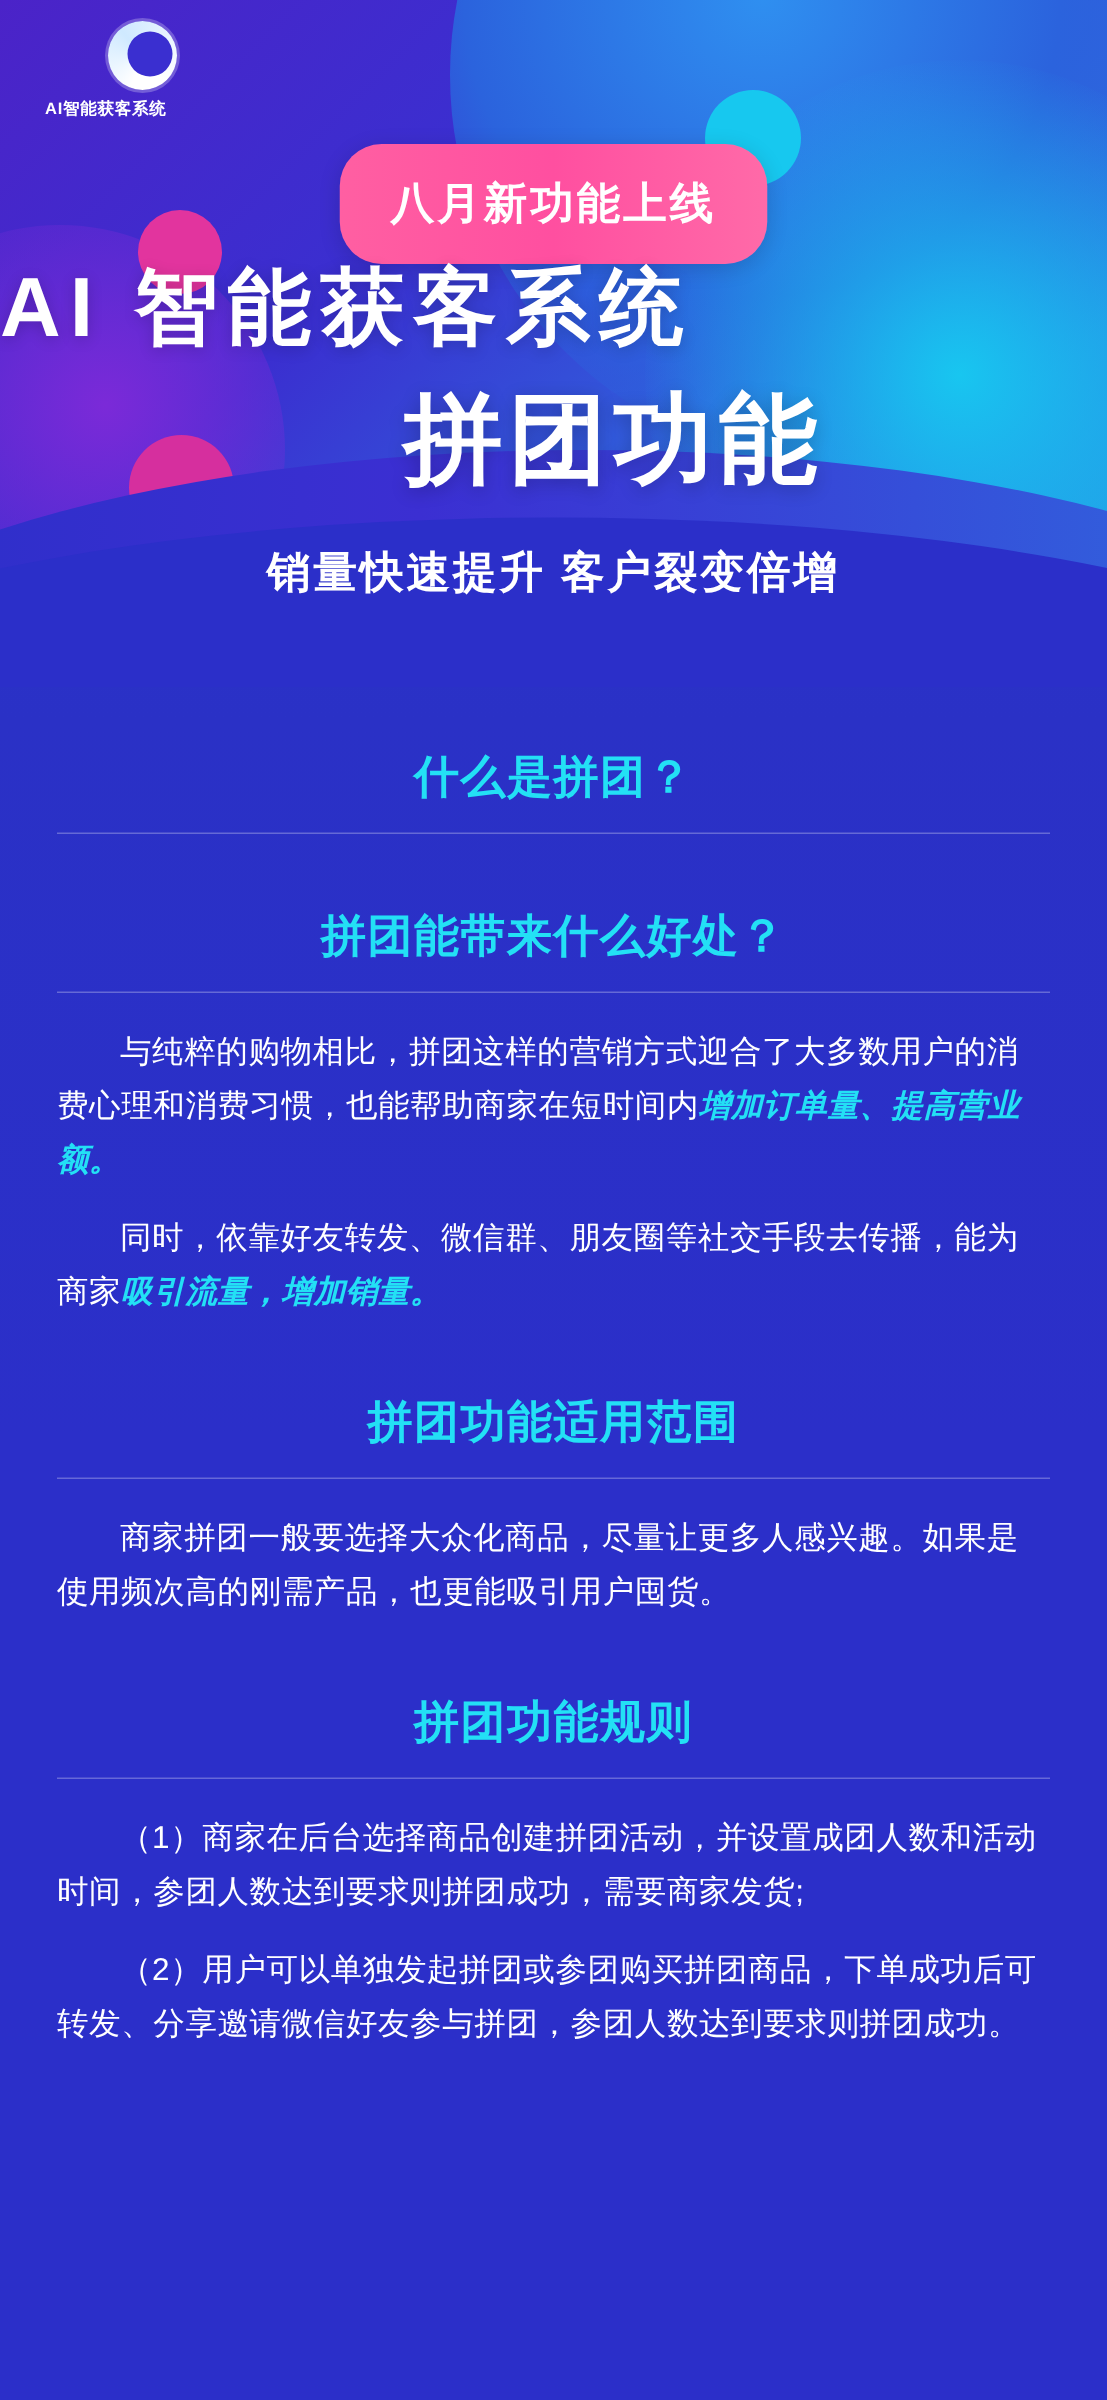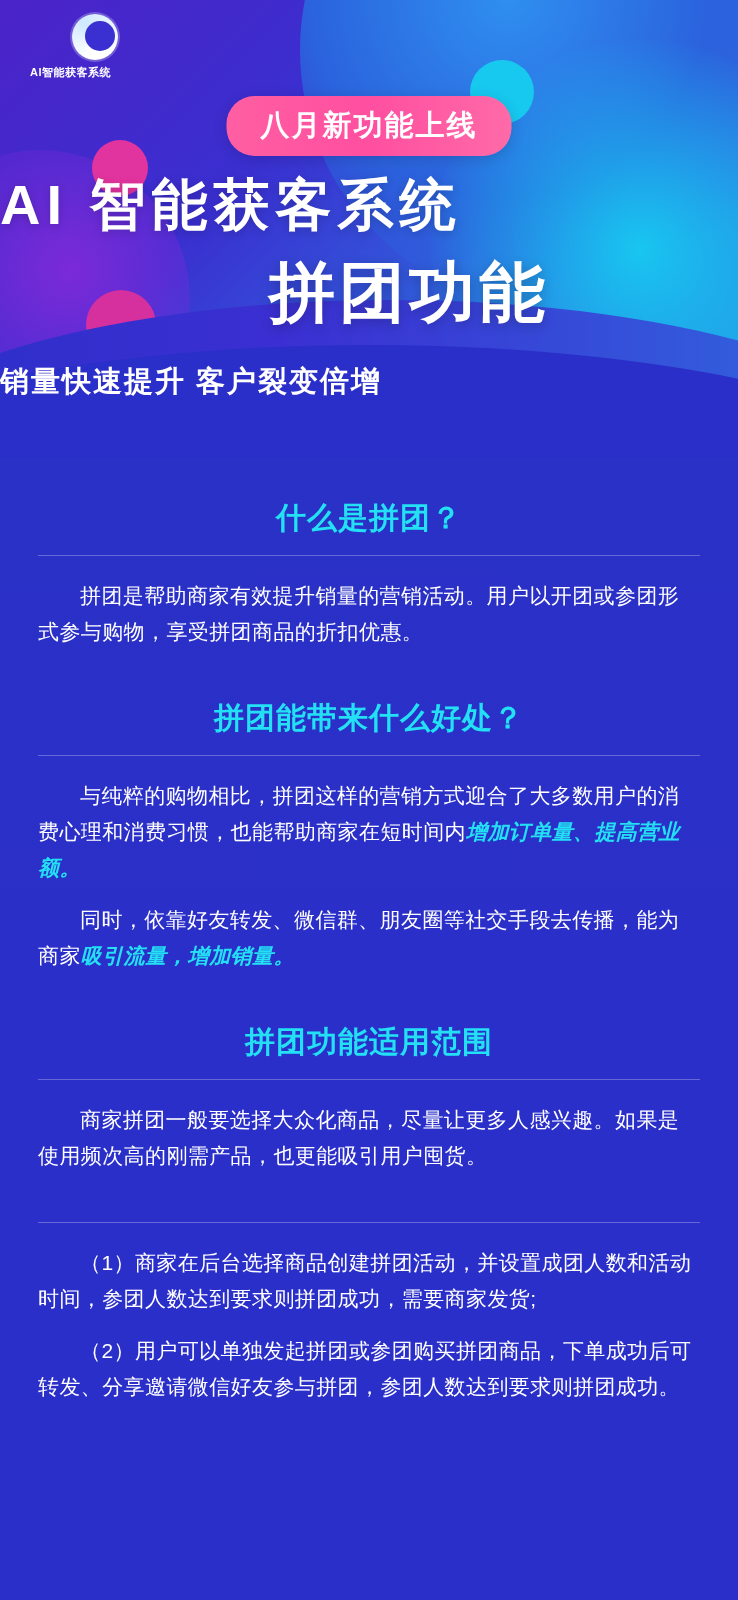--- a/index.html
+++ b/index.html
@@ -68,21 +68,21 @@
     width:30px; height:30px; border-radius:50%;
     background:#3a2fd0;
   }
   .logo-text {
     font-size:11px; font-weight:bold; color:#ffffff; letter-spacing:0.5px;
   }
 
   .badge {
     position:absolute; left:50%; transform:translateX(-50%);
     top:96px; z-index:7;
-    padding:10px 34px;
+    padding:20px 34px;
     border-radius:28px;
     background:linear-gradient(90deg,#ff5fa2 0%,#ff4fa0 50%,#ff6aa8 100%);
     color:#fff; font-size:29px; font-weight:bold;
     letter-spacing:2px;
     white-space:nowrap;
     box-shadow:0 3px 14px rgba(0,0,0,0.15);
   }
 
   .hero-title {
     position:absolute; top:168px; left:0; width:100%;
@@ -96,21 +96,21 @@
     position:absolute; top:248px; left:0; width:100%;
     text-align:center; z-index:7;
     color:#ffffff;
     font-size:66px; font-weight:bold;
     letter-spacing:4px;
     text-shadow:0 3px 12px rgba(0,0,0,0.22);
     margin-left:40px;
   }
   .hero-sub {
     position:absolute; top:362px; left:0; width:100%;
-    z-index:7;
+    text-align:center; z-index:7;
     color:#ffffff;
     font-size:29px; font-weight:bold;
     letter-spacing:2px;
   }
 
   
   .content {
     position:relative;
     z-index:5;
     padding:40px 38px 60px 38px;
@@ -170,36 +170,36 @@
     <div class="hero-title">AI 智能获客系统</div>
     <div class="hero-title-2">拼团功能</div>
     <div class="hero-sub">销量快速提升  客户裂变倍增</div>
   </div>
 
   <div class="content">
 
     <div class="section">
       <div class="sec-title">什么是拼团？</div>
       <div class="rule"></div>
-      <p class="para">拼团是帮助商家有效提升销量的营销活动。用户以开团或参团形式参与购物，享受拼团商品的折扣优惠。</p>
     </div>
 
     <div class="section">
       <div class="sec-title">拼团能带来什么好处？</div>
       <div class="rule"></div>
       <p class="para"><span>与纯粹的购物相比，拼团这样的营销方式迎合了大多数用户的消费心理和消费习惯，也能帮助商家在短时间内</span><span class="hl">增加订单量、提高营业额。</span></p>
       <p class="para"><span>同时，依靠好友转发、微信群、朋友圈等社交手段去传播，能为商家</span><span class="hl">吸引流量，增加销量。</span></p>
     </div>
 
     <div class="section">
       <div class="sec-title">拼团功能适用范围</div>
       <div class="rule"></div>
       <p class="para">商家拼团一般要选择大众化商品，尽量让更多人感兴趣。如果是使用频次高的刚需产品，也更能吸引用户囤货。</p>
     </div>
 
     <div class="section">
+      <div class="sec-title">拼团功能规则</div>
       <div class="rule"></div>
       <p class="para">（1）商家在后台选择商品创建拼团活动，并设置成团人数和活动时间，参团人数达到要求则拼团成功，需要商家发货;</p>
       <p class="para">（2）用户可以单独发起拼团或参团购买拼团商品，下单成功后可转发、分享邀请微信好友参与拼团，参团人数达到要求则拼团成功。</p>
     </div>
 
   </div>
 </div>
 
 </body></html>

